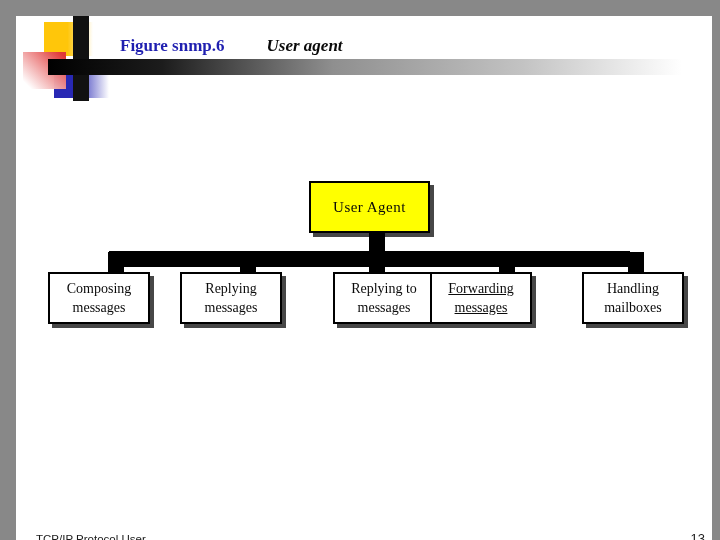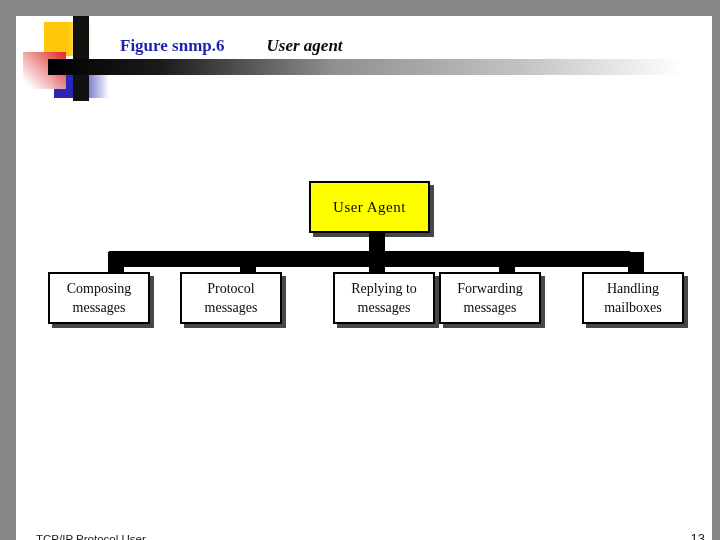--- a/index.html
+++ b/index.html
@@ -78,21 +78,21 @@
     font-size:15px;
     letter-spacing:0.5px;
   }
   .box.child{
     top:256px;width:102px;height:52px;
     background:var(--child-box-fill);
     font-size:14px;
     line-height:19px;
     white-space:pre-line;
   }
-  .c0{left:32px;} .c1{left:164px;} .c2{left:293px;margin-left:24px;} .c3{left:423px;} .c4{left:552px;margin-left:14px;}
+  .c0{left:32px;} .c1{left:164px;} .c2{left:293px;margin-left:24px;} .c3{left:414px;text-decoration:underline;} .c4{left:552px;margin-left:14px;}
 
   .conn{position:absolute;background:var(--line);}
   .stem{left:353px;top:217px;width:2px;height:19px;}
   .hbar{left:93px;top:235px;width:521px;height:2px;}
   .drop{top:236px;width:2px;height:20px;}
   .d0{left:92px;} .d1{left:224px;} .d2{left:353px;} .d3{left:483px;} .d4{left:612px;}
 
   
   .footer-left{
     position:absolute;left:12px;top:509px;
@@ -128,21 +128,21 @@
     <div class="conn stem"></div>
     <div class="conn hbar"></div>
     <div class="conn drop d0"></div>
     <div class="conn drop d1"></div>
     <div class="conn drop d2"></div>
     <div class="conn drop d3"></div>
     <div class="conn drop d4"></div>
 
     <div class="box child c0">Composing
 messages</div>
-    <div class="box child c1">Protocol
+    <div class="box child c1">Replying
 messages</div>
     <div class="box child c2">Replying to
 messages</div>
     <div class="box child c3">Forwarding
 messages</div>
     <div class="box child c4">Handling
 mailboxes</div>
   </div>
 
   <div class="footer-left">TCP/IP Protocol User</div>

